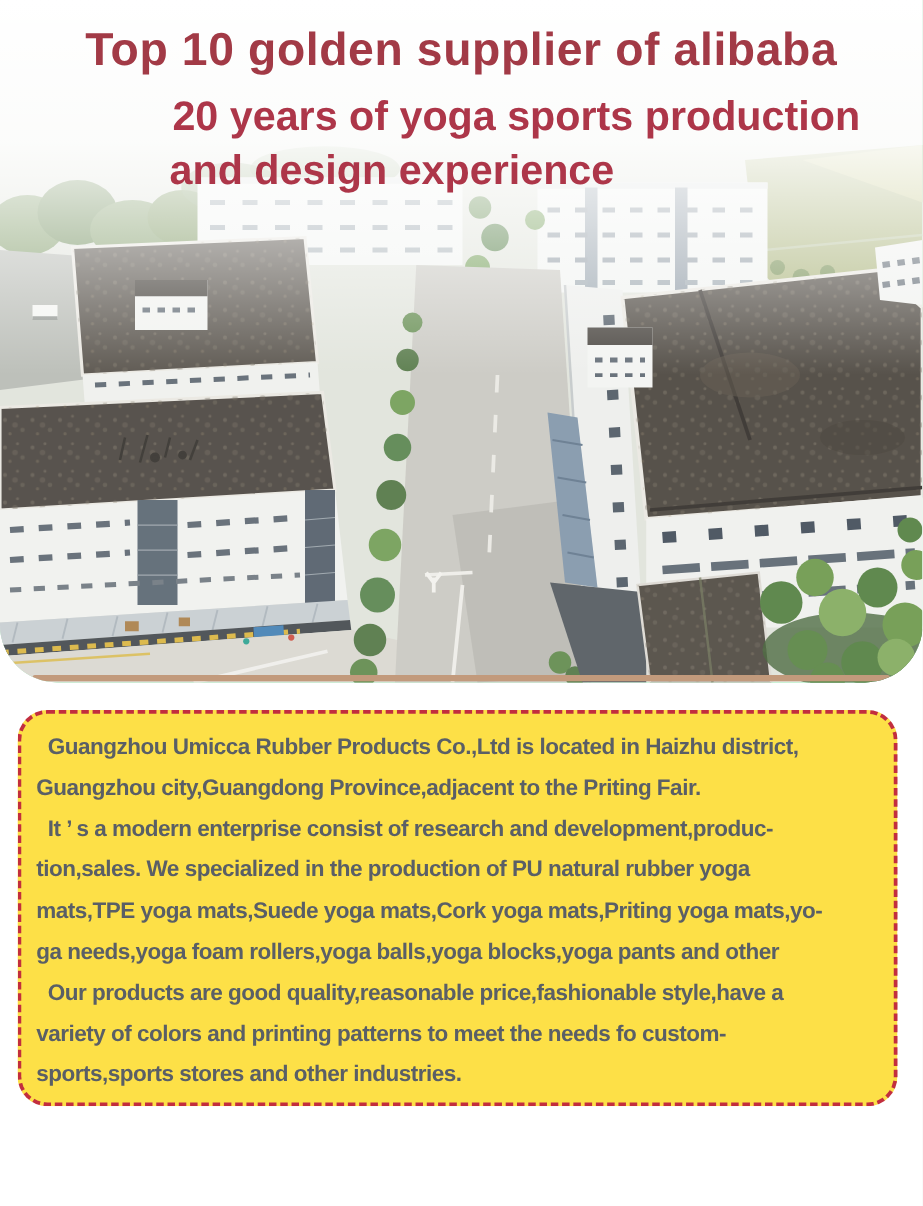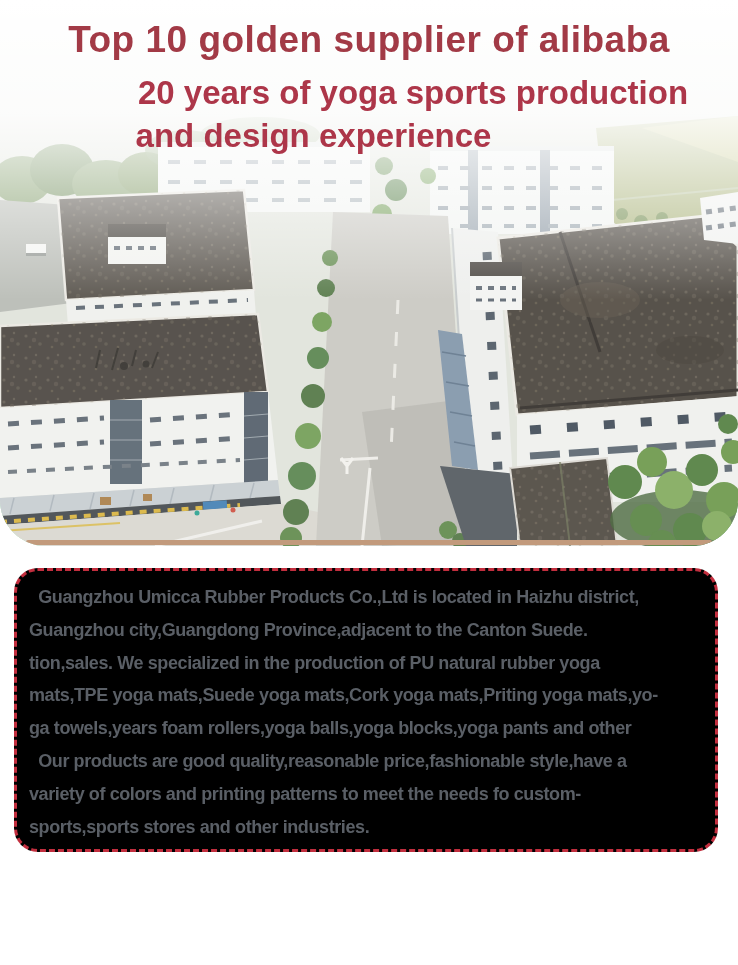--- a/index.html
+++ b/index.html
@@ -21,21 +21,21 @@
   .headline .t1{
     position:absolute;left:0;top:21px;width:738px;
     font-size:37px;letter-spacing:.5px;
   }
   .headline .t2{position:absolute;left:0;top:76px;width:738px;font-size:33px;padding-left:44px;}
   .headline .t3{position:absolute;left:0;top:119px;width:627px;font-size:33px;}
   
   .about{
     position:absolute;left:14px;top:568px;width:704px;box-sizing:border-box;
     border:3px dashed #c22e3e;border-radius:24px;
-    padding:10px 12px 6px 12px;background:#000000;
+    padding:10px 12px 6px 12px;background:#fde047;
   }
   .about .line{
     white-space:pre-wrap;
     font-size:18px;font-weight:bold;letter-spacing:-0.4px;
     line-height:32.8px;color:#5a5f66;
   }
 </style>
 </head>
 <body>
 
@@ -268,22 +268,23 @@
 
     <div class="headline">
       <div class="t1" style="color:#a23a46">Top 10 golden supplier of alibaba</div>
       <div class="t2" style="color:#ad3649">20 years of yoga sports production</div>
       <div class="t3" style="color:#ad3649">and design experience</div>
     </div>
   </div>
 
   <div class="about">
     <div class="line">  Guangzhou Umicca Rubber Products Co.,Ltd is located in Haizhu district,</div>
-    <div class="line">Guangzhou city,Guangdong Province,adjacent to the Canton Suede.</div>
+    <div class="line">Guangzhou city,Guangdong Province,adjacent to the Priting Fair.</div>
+    <div class="line">  It ’ s a modern enterprise consist of research and development,produc-</div>
     <div class="line">tion,sales. We specialized in the production of PU natural rubber yoga</div>
     <div class="line">mats,TPE yoga mats,Suede yoga mats,Cork yoga mats,Priting yoga mats,yo-</div>
-    <div class="line">ga towels,years foam rollers,yoga balls,yoga blocks,yoga pants and other</div>
+    <div class="line">ga needs,yoga foam rollers,yoga balls,yoga blocks,yoga pants and other</div>
     <div class="line">  Our products are good quality,reasonable price,fashionable style,have a</div>
     <div class="line">variety of colors and printing patterns to meet the needs fo custom-</div>
     <div class="line">sports,sports stores and other industries.</div>
   </div>
 
 </div>
 
 </body></html>

